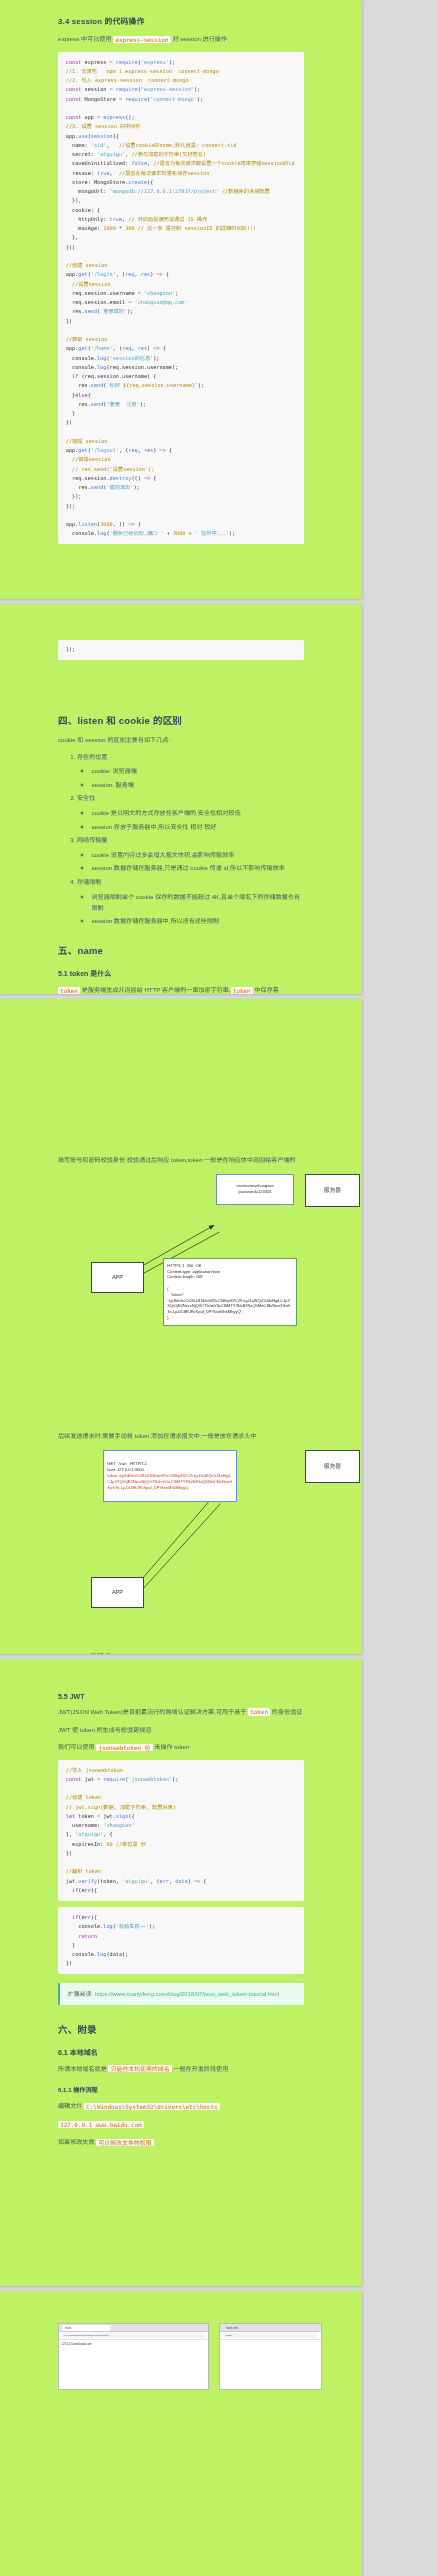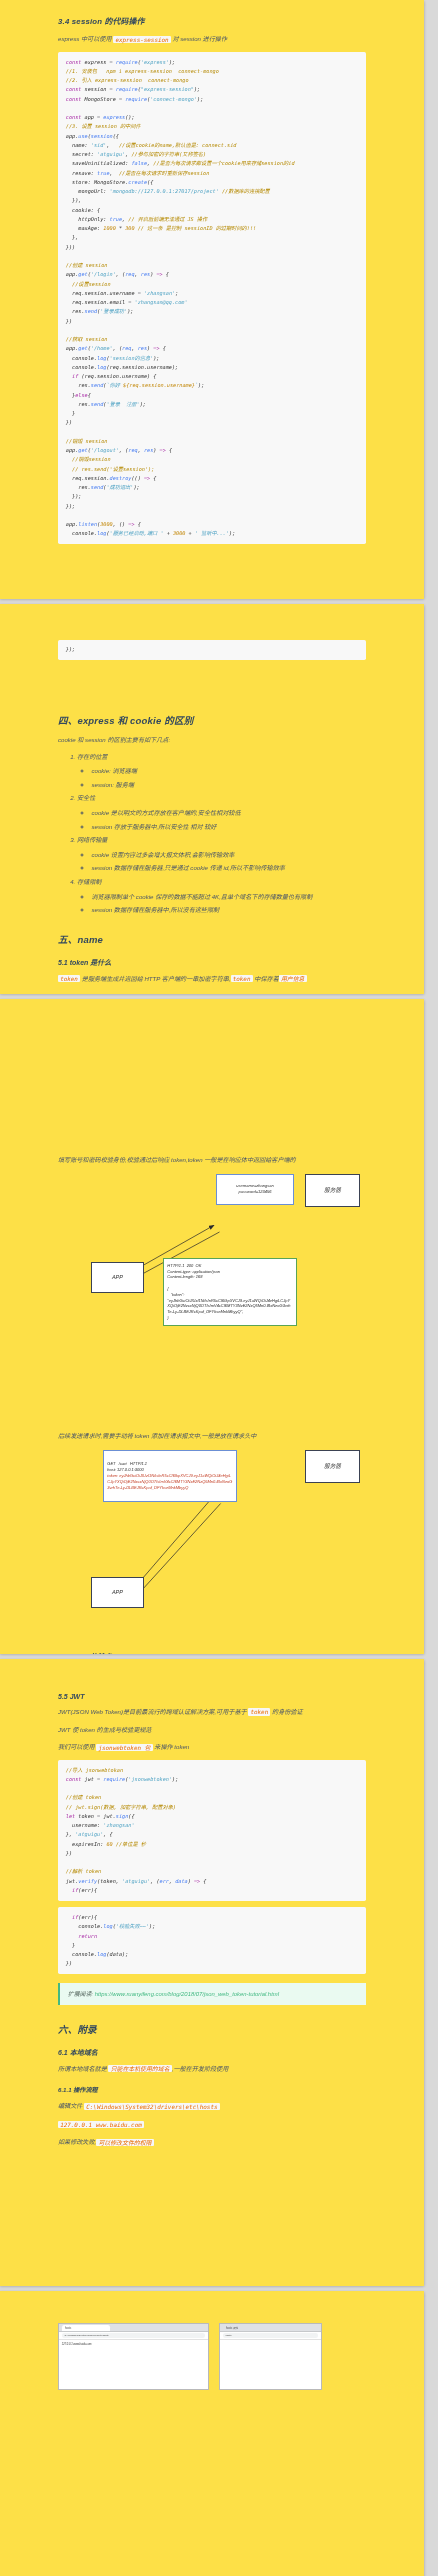--- a/index.html
+++ b/index.html
@@ -4,27 +4,26 @@
 <title>session / cookie / token 笔记</title>
 <style>
   html,body{margin:0;padding:0;background:#d9d9d9;}
   body{
     font-family:"Liberation Sans","DejaVu Sans",sans-serif;
     -webkit-font-smoothing:antialiased;
   }
   .doc{width:438px;margin:0 auto;background:#d9d9d9;}
   .page{
     position:relative;
-    width:424px;
-    background:#fde047;
+    width:362px;
+    background:#bef264;
     box-sizing:border-box;
     overflow:hidden;
     box-shadow:0 1.1px 2.8px rgba(0,0,0,.28);
     margin-bottom:5px;
-    font-style:italic;
   }
   .pad{padding:0 58px;}
   
   h2.sec{
     font-size:9.5px;
     color:#34495e;
     font-weight:bold;
     margin:16.7px 0 7.8px 0;
     letter-spacing:0.2px;
   }
@@ -190,21 +189,21 @@
 <span>  console.</span><span class="f">log</span><span>(</span><span class="s">'服务已经启动,端口 '</span><span> + </span><span class="n">3000</span><span> + </span><span class="s">' 监听中...'</span><span>);</span></pre>
     </div>
   </div>
 
   <div class="page" style="height:390px;">
     <div class="pad">
       <div style="height:29px;"></div>
       <pre class="code cont" id="cb-session-2"><span>});</span></pre>
       <div style="height:29px;"></div>
 
-      <h2 class="sec">四、express 和 cookie 的区别</h2>
+      <h2 class="sec">四、listen 和 cookie 的区别</h2>
       <p class="para">cookie 和 session 的区别主要有如下几点:</p>
 
       <ol class="lv1">
         <li>
           <span>存在的位置</span>
           <ul class="lv2">
             <li>cookie: 浏览器端</li>
             <li>session: 服务端</li>
           </ul>
         </li>

